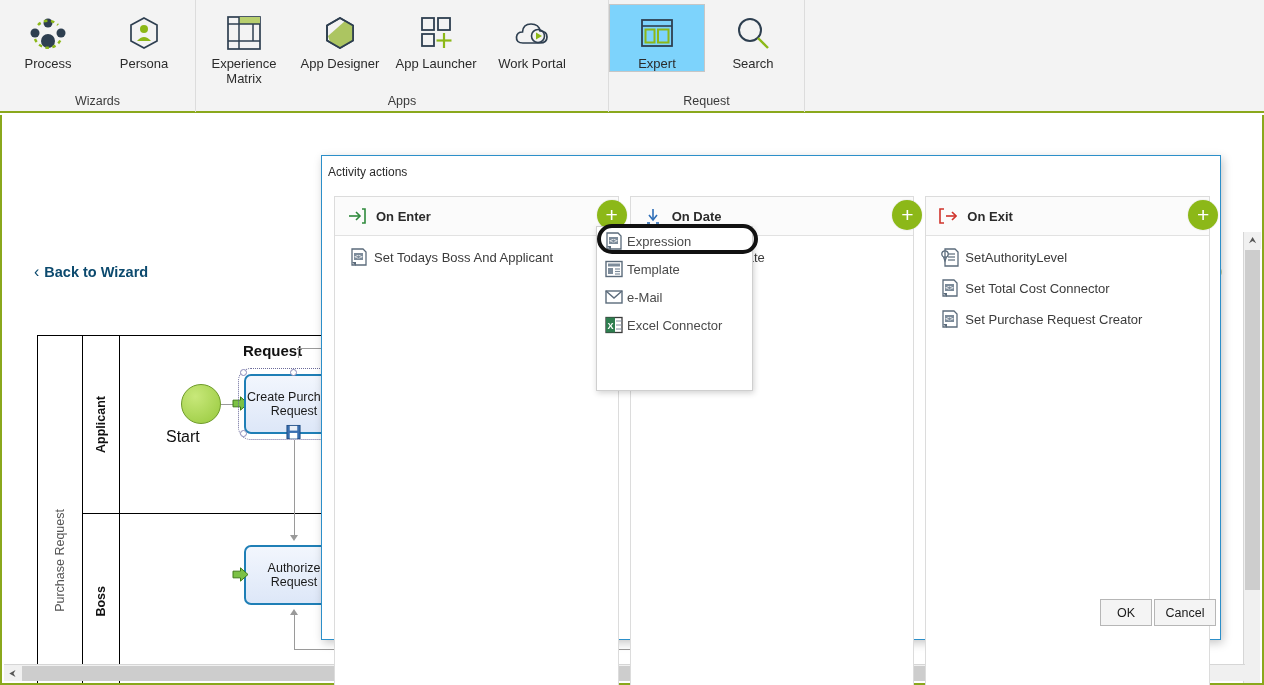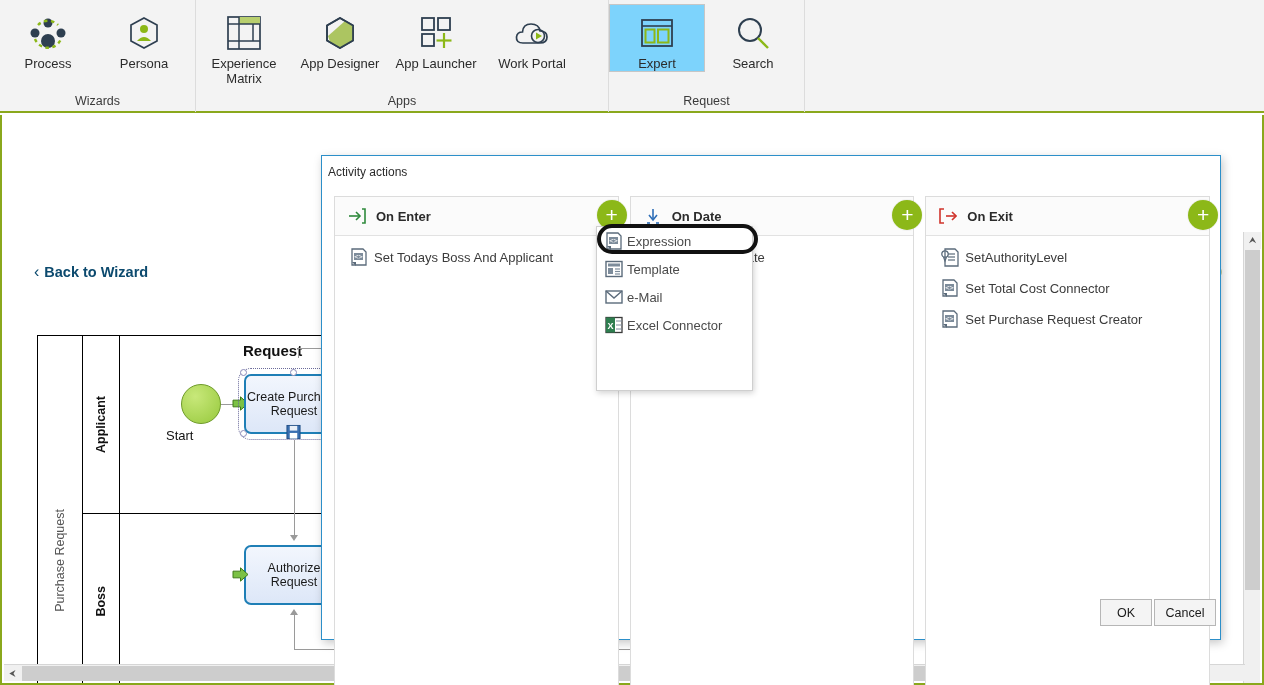--- a/index.html
+++ b/index.html
@@ -126,21 +126,21 @@
     border-top: 6px solid #9a9a9a;
   }
   .arrow-up {
     position: absolute; width: 0; height: 0;
     border-left: 4px solid transparent; border-right: 4px solid transparent;
     border-bottom: 6px solid #9a9a9a;
   }
   .req-label {
     position: absolute; font-size: 15px; font-weight: bold; color: #111;
   }
-  .start-label { position: absolute; font-size: 13px; color: #111; }
+  .start-label { position: absolute; font-size: 16px; color: #111; }
 
   
   .vscroll {
     position: absolute; right: 2px; top: 117px;
     width: 17px; height: 548px;
     background: #f0f0f0; border-left: 1px solid #d6d6d6;
   }
   .vscroll .sb-arrow {
     position: absolute; left: 0; width: 17px; height: 17px;
     background: #f0f0f0;

